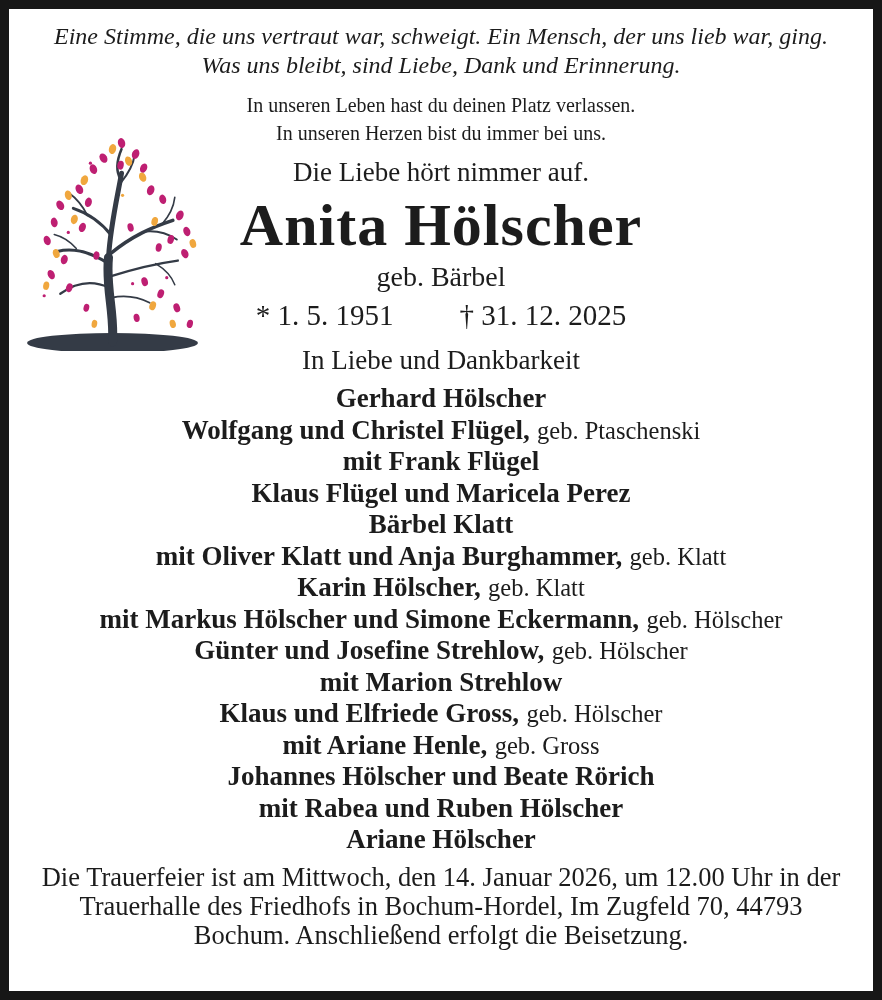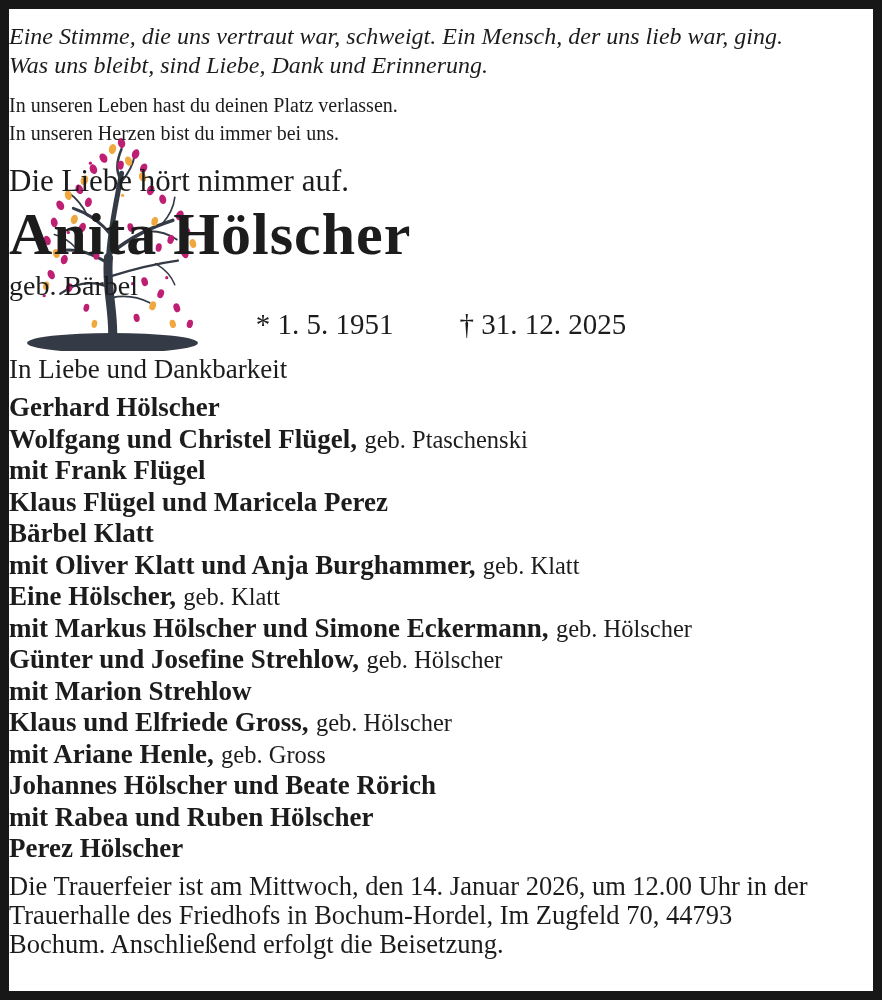--- a/index.html
+++ b/index.html
@@ -9,27 +9,27 @@
     box-sizing:border-box;
     background:#ffffff;
     border:9px solid var(--frame, #171717);
     font-family:"Liberation Serif","DejaVu Serif",serif;
     color:var(--ink, #1c1c1c);
     overflow:hidden;
   }
   .content{
     position:relative;
     width:100%;height:100%;
-    text-align:left;
+    text-align:center;
     padding-top:13px;
     box-sizing:border-box;
   }
   .epigraph{font-style:italic;font-size:24px;line-height:29px;}
   .intro{font-size:20px;line-height:28px;margin-top:11px;}
-  .love-line{font-size:31px;line-height:28px;margin-top:20px;}
+  .love-line{font-size:27px;line-height:28px;margin-top:11px;}
   .name{
     font-size:60px;font-weight:bold;
     line-height:68px;margin-top:5px;letter-spacing:1px;
   }
   .maiden{font-size:28px;line-height:30px;margin-top:3px;}
   .dates{
     font-size:29px;line-height:32px;margin-top:7px;
     display:flex;justify-content:center;gap:66px;
   }
   .dedication{font-size:27px;line-height:30px;margin-top:14px;}
@@ -157,29 +157,29 @@
 
     <div class="dedication">In Liebe und Dankbarkeit</div>
 
     <div class="mourners">
       <div class="mourner-line"><span>Gerhard Hölscher</span></div>
       <div class="mourner-line"><span>Wolfgang und Christel Flügel,</span><span class="geb">geb. Ptaschenski</span></div>
       <div class="mourner-line"><span>mit Frank Flügel</span></div>
       <div class="mourner-line"><span>Klaus Flügel und Maricela Perez</span></div>
       <div class="mourner-line"><span>Bärbel Klatt</span></div>
       <div class="mourner-line"><span>mit Oliver Klatt und Anja Burghammer,</span><span class="geb">geb. Klatt</span></div>
-      <div class="mourner-line"><span>Eine Hölscher,</span><span class="geb">geb. Klatt</span></div>
+      <div class="mourner-line"><span>Karin Hölscher,</span><span class="geb">geb. Klatt</span></div>
       <div class="mourner-line"><span>mit Markus Hölscher und Simone Eckermann,</span><span class="geb">geb. Hölscher</span></div>
       <div class="mourner-line"><span>Günter und Josefine Strehlow,</span><span class="geb">geb. Hölscher</span></div>
       <div class="mourner-line"><span>mit Marion Strehlow</span></div>
       <div class="mourner-line"><span>Klaus und Elfriede Gross,</span><span class="geb">geb. Hölscher</span></div>
       <div class="mourner-line"><span>mit Ariane Henle,</span><span class="geb">geb. Gross</span></div>
       <div class="mourner-line"><span>Johannes Hölscher und Beate Rörich</span></div>
       <div class="mourner-line"><span>mit Rabea und Ruben Hölscher</span></div>
-      <div class="mourner-line"><span>Perez Hölscher</span></div>
+      <div class="mourner-line"><span>Ariane Hölscher</span></div>
     </div>
 
     <div class="funeral">
       <div>Die Trauerfeier ist am Mittwoch, den 14. Januar 2026, um 12.00 Uhr in der</div>
       <div>Trauerhalle des Friedhofs in Bochum-Hordel, Im Zugfeld 70, 44793</div>
       <div>Bochum. Anschließend erfolgt die Beisetzung.</div>
     </div>
 
   </div>
 </div>

